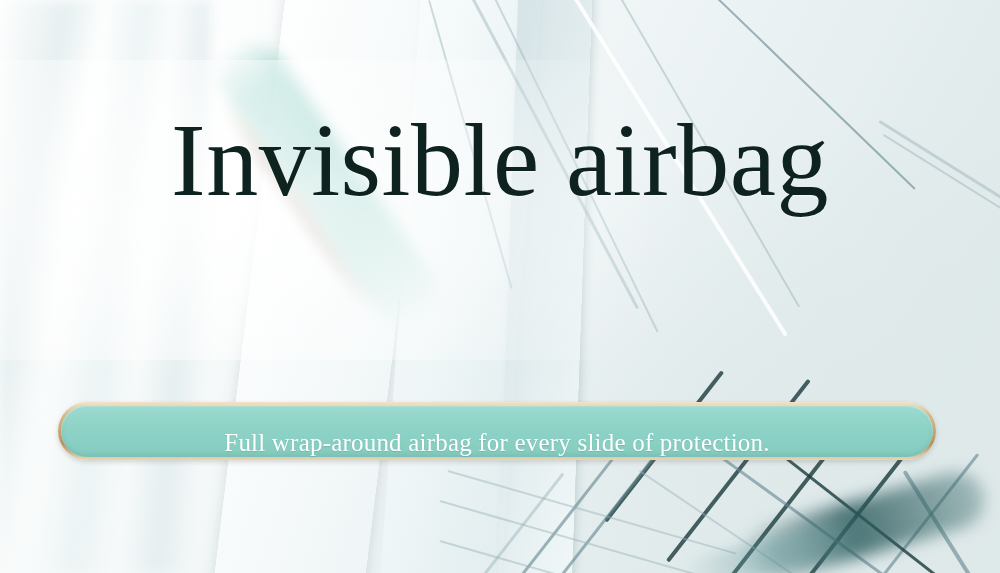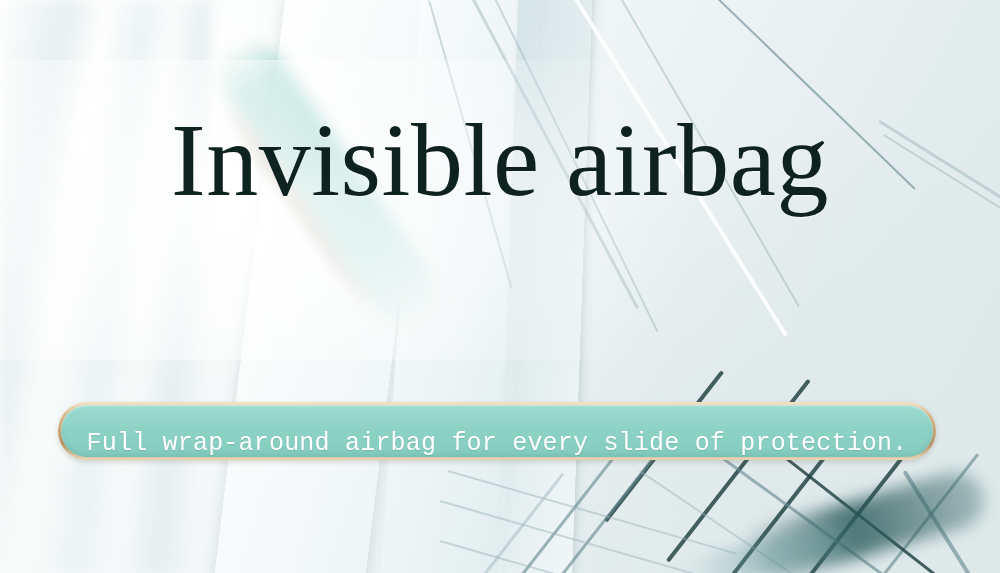--- a/index.html
+++ b/index.html
@@ -184,21 +184,21 @@
     align-items: center;
     justify-content: center;
     box-shadow: inset 0 1px 2px rgba(255,255,255,.55), inset 0 -2px 4px rgba(70,140,130,.22);
   }
   .pill-text {
     color: #ffffff;
     font-size: 25px;
     font-weight: 400;
     letter-spacing: .2px;
     white-space: nowrap;
-    font-family: Liberation Mono, monospace;
+    font-family: Liberation Serif, serif;
     text-shadow: 0 1px 1px rgba(80,150,140,.35);
     margin-top: 24px;
   }
 </style>
 </head>
 <body>
 
 <div id="stage">
 
   <div class="bg-layer bg-base"></div>

